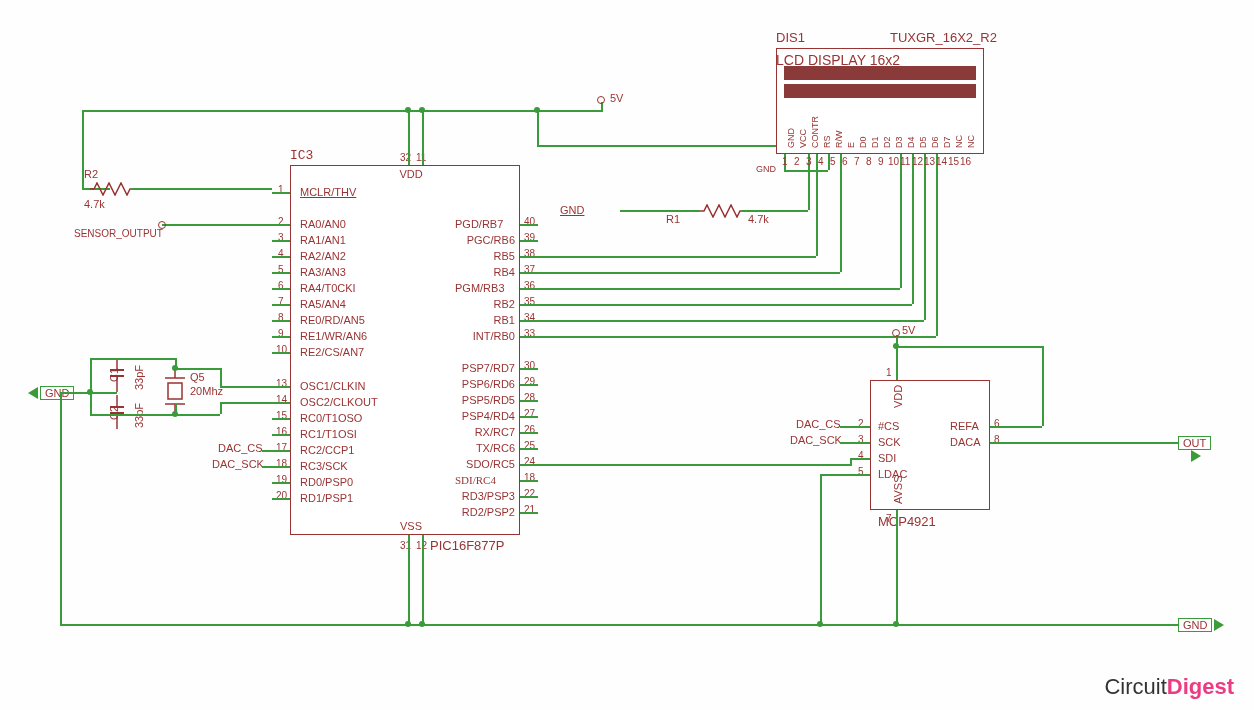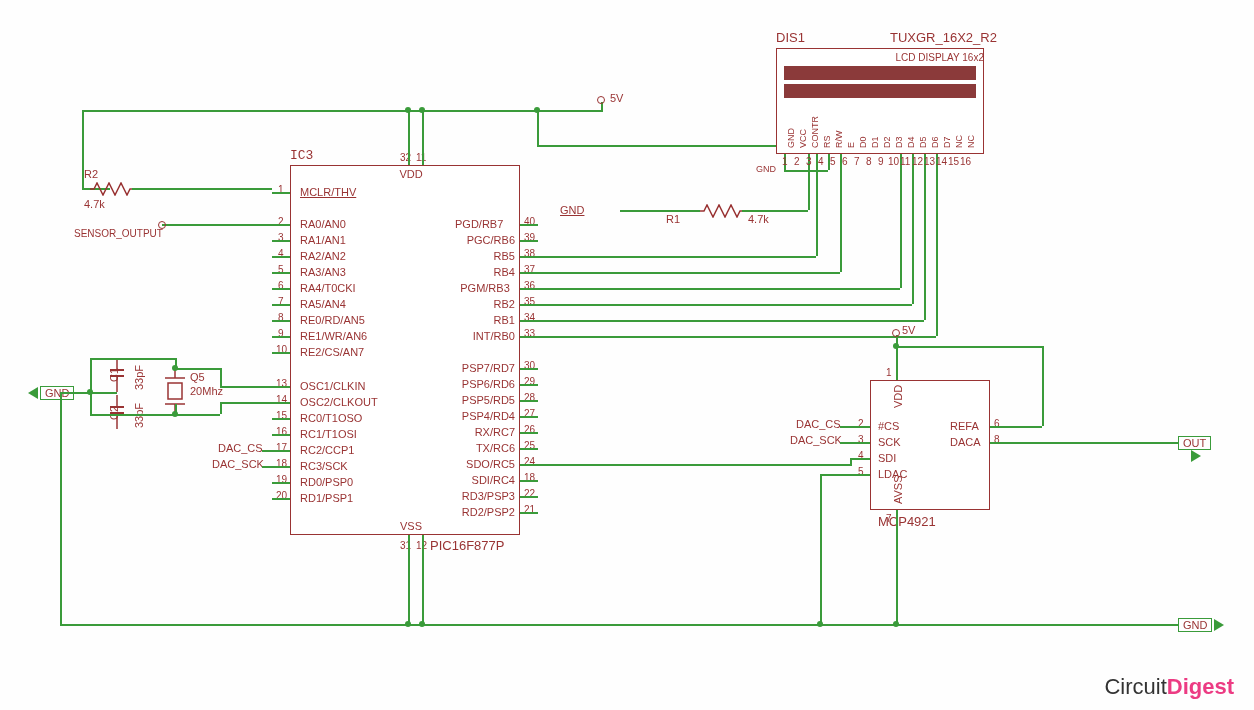--- a/index.html
+++ b/index.html
@@ -85,23 +85,23 @@
 .watermark {
   position: absolute;
   right: 20px; bottom: 10px;
   font-size: 22px;
   color: #333;
   font-family: "Segoe UI", Arial, sans-serif;
 }
 .watermark .accent { color: #ec3b83; }
 .lcd-header {
   position: absolute;
-  text-align: right;
-  color: #993333;
-  font-size: 10px;
+  text-align: left;
+  color: #993333;
+  font-size: 14px;
 }
 .lcd-screen-line {
   position: absolute;
   background: #8b3a3a;
   height: 14px;
 }
 .lcd-pinlabel {
   position: absolute;
   color: #993333;
   font-size: 9px;
@@ -194,32 +194,32 @@
 <div class="netlabel" style="left:300px; top:428px;">RC1/T1OSI</div>
 <div class="netlabel" style="left:300px; top:444px;">RC2/CCP1</div>
 <div class="netlabel" style="left:300px; top:460px;">RC3/SCK</div>
 <div class="netlabel" style="left:300px; top:476px;">RD0/PSP0</div>
 <div class="netlabel" style="left:300px; top:492px;">RD1/PSP1</div>
 
 <div class="netlabel" style="left:455px; top:218px; width:60px;">PGD/RB7</div>
 <div class="netlabel" style="left:455px; top:234px; text-align:right; width:60px;">PGC/RB6</div>
 <div class="netlabel" style="left:455px; top:250px; text-align:right; width:60px;">RB5</div>
 <div class="netlabel" style="left:455px; top:266px; text-align:right; width:60px;">RB4</div>
-<div class="netlabel" style="left:455px; top:282px; text-align:center; width:60px;">PGM/RB3</div>
+<div class="netlabel" style="left:455px; top:282px; text-align:left; width:60px;">PGM/RB3</div>
 <div class="netlabel" style="left:455px; top:298px; text-align:right; width:60px;">RB2</div>
 <div class="netlabel" style="left:455px; top:314px; text-align:right; width:60px;">RB1</div>
 <div class="netlabel" style="left:455px; top:330px; text-align:right; width:60px;">INT/RB0</div>
 <div class="netlabel" style="left:455px; top:362px; text-align:right; width:60px;">PSP7/RD7</div>
 <div class="netlabel" style="left:455px; top:378px; text-align:right; width:60px;">PSP6/RD6</div>
 <div class="netlabel" style="left:455px; top:394px; text-align:right; width:60px;">PSP5/RD5</div>
 <div class="netlabel" style="left:455px; top:410px; text-align:right; width:60px;">PSP4/RD4</div>
 <div class="netlabel" style="left:455px; top:426px; text-align:right; width:60px;">RX/RC7</div>
 <div class="netlabel" style="left:455px; top:442px; text-align:right; width:60px;">TX/RC6</div>
 <div class="netlabel" style="left:455px; top:458px; text-align:right; width:60px;">SDO/RC5</div>
-<div class="netlabel" style="left:455px; top:474px; text-align:right; width:60px;">SDI/RC4</div>
+<div class="netlabel" style="left:455px; top:474px; width:60px;font-family:Liberation Serif, serif;">SDI/RC4</div>
 <div class="netlabel" style="left:455px; top:490px; text-align:right; width:60px;">RD3/PSP3</div>
 <div class="netlabel" style="left:455px; top:506px; text-align:right; width:60px;">RD2/PSP2</div>
 
 <div class="pin-num" style="left:278px; top:184px;">1</div>
 <div class="pin-num" style="left:278px; top:216px;">2</div>
 <div class="pin-num" style="left:278px; top:232px;">3</div>
 <div class="pin-num" style="left:278px; top:248px;">4</div>
 <div class="pin-num" style="left:278px; top:264px;">5</div>
 <div class="pin-num" style="left:278px; top:280px;">6</div>
 <div class="pin-num" style="left:278px; top:296px;">7</div>

